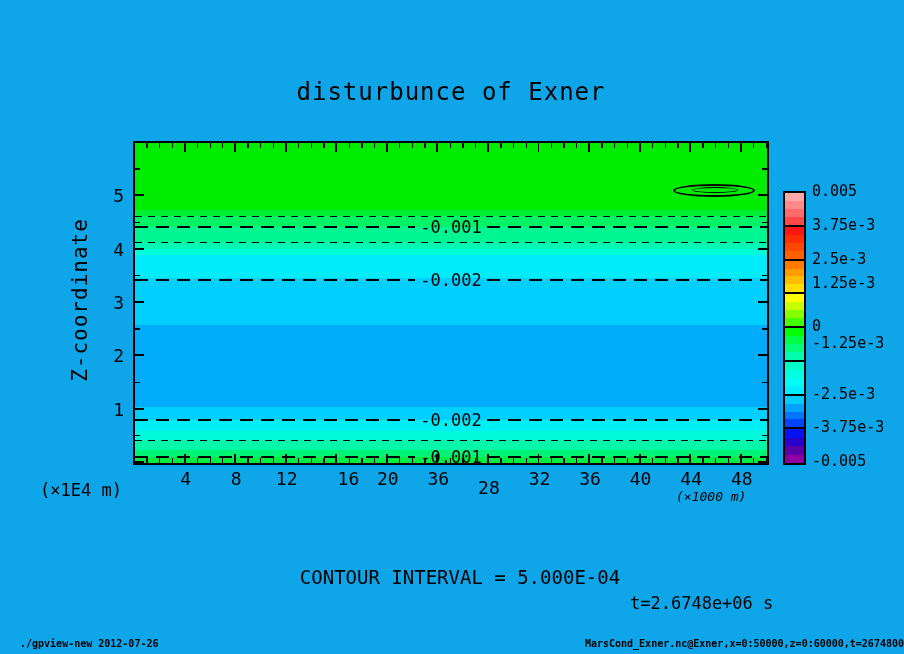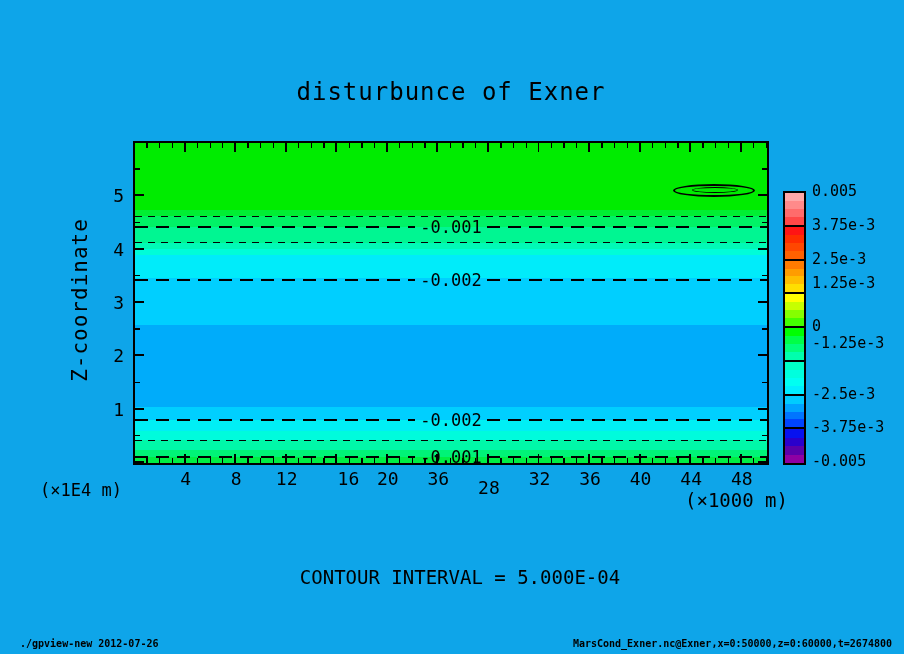--- a/index.html
+++ b/index.html
@@ -29,31 +29,31 @@
   .seg{flex:1;}
   .seg.thick{height:2px;background:repeating-linear-gradient(90deg,#000 0 13px,transparent 13px 21px);}
   .seg.thin{height:1px;background:repeating-linear-gradient(90deg,#000 0 7px,transparent 7px 13px);}
   .clabel{font-size:17px;line-height:18px;padding:0 5px;white-space:nowrap;}
   .ell-outer{left:538px;top:41px;width:78px;height:9px;border:2px solid #000;border-radius:50%;}
   .ell-inner{left:557px;top:44px;width:44px;height:4px;border:1.5px solid #000;border-radius:50%;}
   .ylab-wrap{left:60px;top:170px;width:40px;height:260px;display:flex;align-items:center;justify-content:center;}
   .ylab-wrap span{transform:rotate(-90deg);white-space:nowrap;font-size:21px;letter-spacing:1px;}
   .xlabel{left:135px;top:516px;width:632px;text-align:center;font-size:21px;letter-spacing:1px;}
   .zunit{left:40px;top:480px;font-size:17px;}
-  .xunit{left:676px;top:489px;width:112px;text-align:right;font-size:19px;}
+  .xunit{left:676px;top:489px;width:112px;text-align:left;font-size:13px;font-style:italic;}
   .xticklab{position:absolute;top:468px;width:44px;text-align:center;font-size:18px;}
   .zticklab{position:absolute;left:90px;width:34px;text-align:right;font-size:18px;line-height:22px;}
   .cbar{left:783px;top:191px;width:19px;height:270px;border:2px solid #000;}
   .cbar-cell{width:100%;height:33.75px;box-sizing:border-box;border-bottom:2px solid #000;}
   .cbar-cell:last-child{border-bottom:none;}
   .cbarlab{position:absolute;left:812px;font-size:15px;line-height:18px;white-space:nowrap;}
   .cint{left:8px;top:566px;width:904px;text-align:center;font-size:19px;}
   .tlabel{left:630px;top:593px;font-size:17px;}
   .footl{left:20px;top:638px;font-size:10px;font-weight:bold;}
-  .footr{right:12px;top:638px;font-size:10px;font-weight:bold;padding-left:20px;}
+  .footr{right:0;top:638px;font-size:10px;font-weight:bold;padding-left:20px;}
 </style>
 </head>
 <body>
 
 <div class="canvas">
 
   <div class="abs title">disturbunce of Exner</div>
 
   <div class="abs plot" style="background: linear-gradient(rgb(0, 236, 0) 0px, rgb(0, 236, 0) 67.2px, rgb(0, 239, 51) 67.2px, rgb(0, 239, 51) 73.1px, rgb(0, 242, 102) 73.1px, rgb(0, 242, 102) 84.3px, rgb(0, 246, 146) 84.3px, rgb(0, 246, 146) 99.7px, rgb(0, 250, 182) 99.7px, rgb(0, 250, 182) 106.1px, rgb(0, 253, 216) 106.1px, rgb(0, 253, 216) 112px, rgb(0, 236, 250) 112px, rgb(0, 236, 250) 134.9px, rgb(0, 207, 255) 134.9px, rgb(0, 207, 255) 181.9px, rgb(0, 172, 250) 181.9px, rgb(0, 172, 250) 264px, rgb(0, 207, 255) 264px, rgb(0, 207, 255) 276.8px, rgb(0, 239, 245) 276.8px, rgb(0, 239, 245) 288px, rgb(0, 251, 220) 288px, rgb(0, 251, 220) 297.1px, rgb(0, 248, 168) 297.1px, rgb(0, 248, 168) 307.2px, rgb(0, 243, 119) 307.2px, rgb(0, 243, 119) 314.1px, rgb(0, 238, 68) 314.1px, rgb(0, 238, 68) 320px);">
     <div class="tk tk-top-min"></div>
@@ -143,16 +143,17 @@
       <span class="cbarlab" style="top: 249.5px;">2.5e-3</span>
       <span class="cbarlab" style="top: 274px;">1.25e-3</span>
       <span class="cbarlab" style="top: 317px;">0</span>
       <span class="cbarlab" style="top: 334px;">-1.25e-3</span>
       <span class="cbarlab" style="top: 384.5px;">-2.5e-3</span>
       <span class="cbarlab" style="top: 418.25px;">-3.75e-3</span>
       <span class="cbarlab" style="top: 452px;">-0.005</span>
     </div>
 
   <div class="abs cint">CONTOUR INTERVAL = 5.000E-04</div>
+  <div class="abs tlabel">t=2.6748e+06 s</div>
   <div class="abs footl">./gpview-new  2012-07-26</div>
   <div class="abs footr">MarsCond_Exner.nc@Exner,x=0:50000,z=0:60000,t=2674800</div>
 
 </div>
 
 </body></html>

